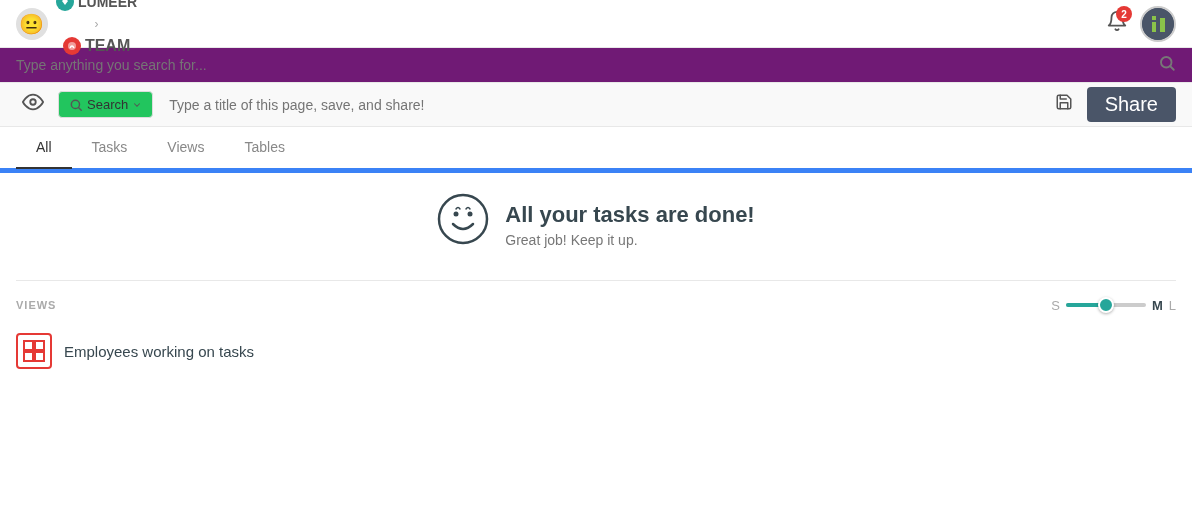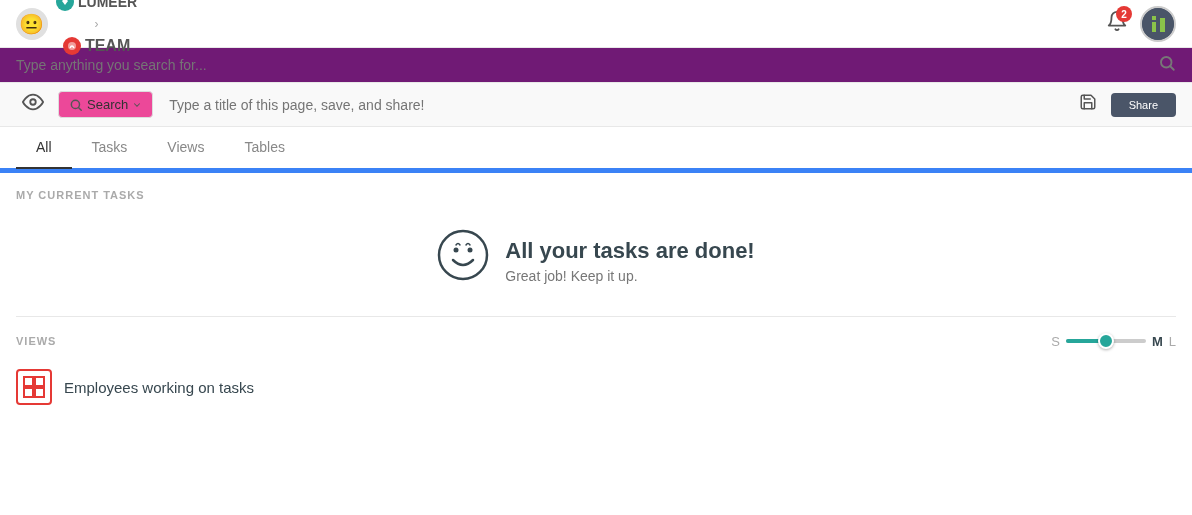--- a/index.html
+++ b/index.html
@@ -101,21 +101,21 @@
       border-bottom: 1px solid #e8e8e8;
       background: #f9f9f9;
     }
     .eye-btn {
       background: none; border: none; cursor: pointer;
       font-size: 18px; color: #555;
       padding: 4px 6px;
     }
     .search-dropdown-btn {
       display: flex; align-items: center; gap: 4px;
-      background: #ec4899;
+      background: #22c55e;
       border: 1px solid #ddd;
       border-radius: 4px;
       padding: 5px 10px;
       font-size: 13px;
       cursor: pointer;
       color: #333;
     }
     .title-input {
       flex: 1;
       border: none;
@@ -129,21 +129,21 @@
       background: none; border: none; cursor: pointer;
       font-size: 18px; color: #555;
       padding: 4px 6px;
     }
     .share-btn {
       background: #4a5568;
       color: #fff;
       border: none;
       border-radius: 4px;
       padding: 6px 18px;
-      font-size: 11px;
+      font-size: 20px;
       cursor: pointer;
       font-weight: 500;
     }
 
     
     .tabs-row {
       display: flex;
       align-items: center;
       padding: 0 16px;
       border-bottom: 5px solid #3b82f6;
@@ -381,21 +381,20 @@
 
 <div class="tabs-row">
   <div class="tab active">All</div>
   <div class="tab">Tasks</div>
   <div class="tab">Views</div>
   <div class="tab">Tables</div>
 </div>
 
 <div class="main-content">
 
-  <div class="section-label">MY CURRENT TASKS</div>
 
   <div class="tasks-done">
     <div class="tasks-done-inner">
       <span class="smiley-icon">
         <svg width="52" height="52" viewBox="0 0 52 52" fill="none">
           <circle cx="26" cy="26" r="24" stroke="#37474f" stroke-width="2.5" fill="none"></circle>
           <circle cx="19" cy="21" r="2.5" fill="#37474f"></circle>
           <circle cx="33" cy="21" r="2.5" fill="#37474f"></circle>
           <path d="M16 31 Q26 41 36 31" stroke="#37474f" stroke-width="2.5" fill="none" stroke-linecap="round"></path>
 

